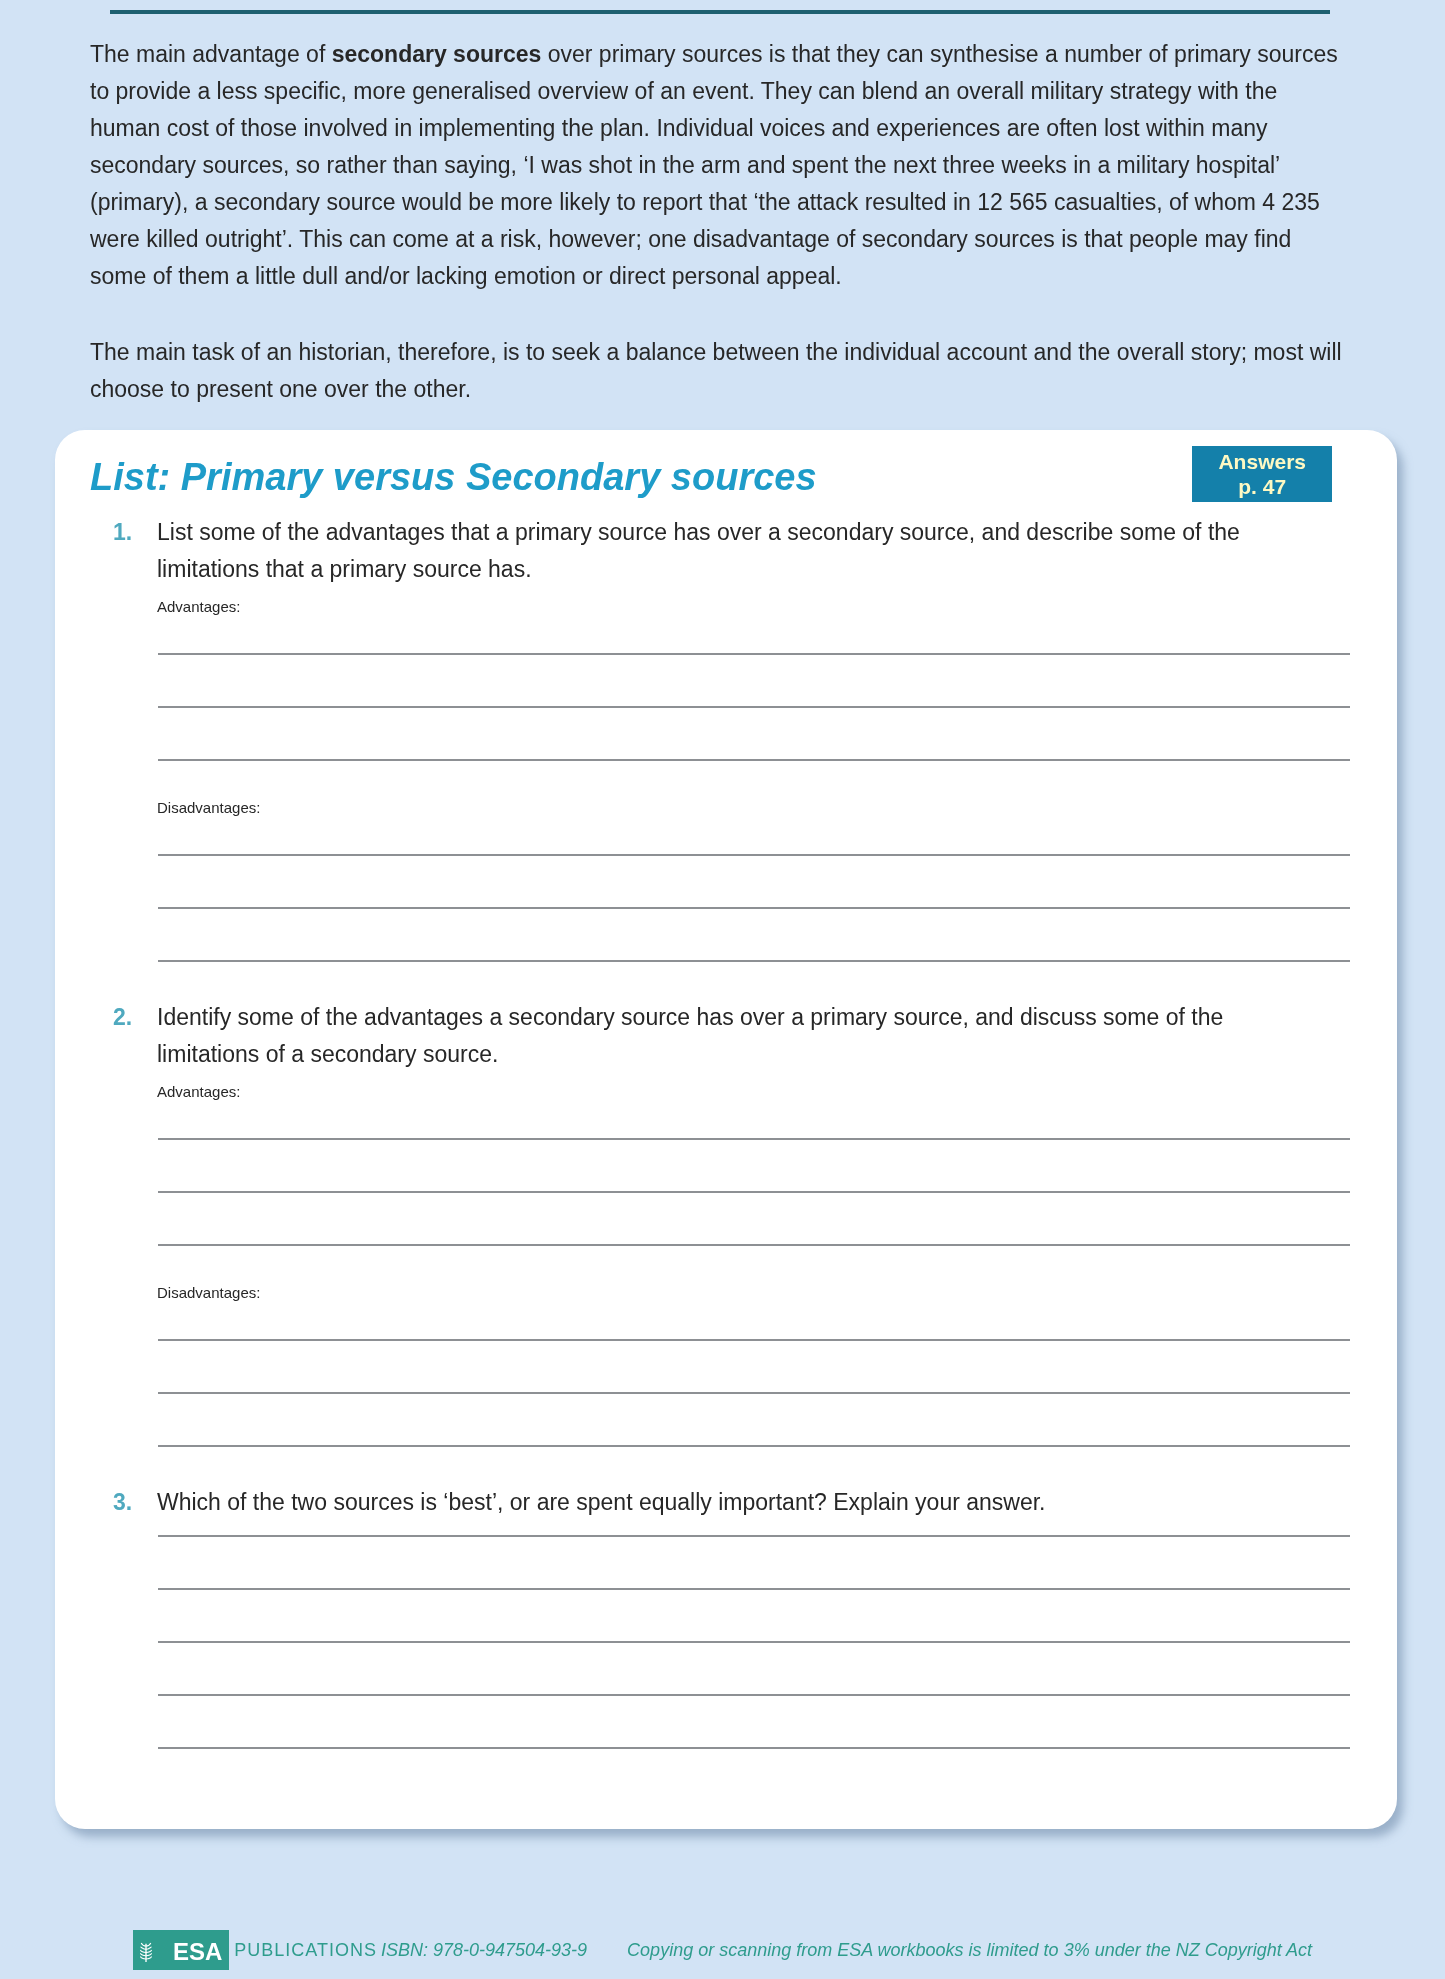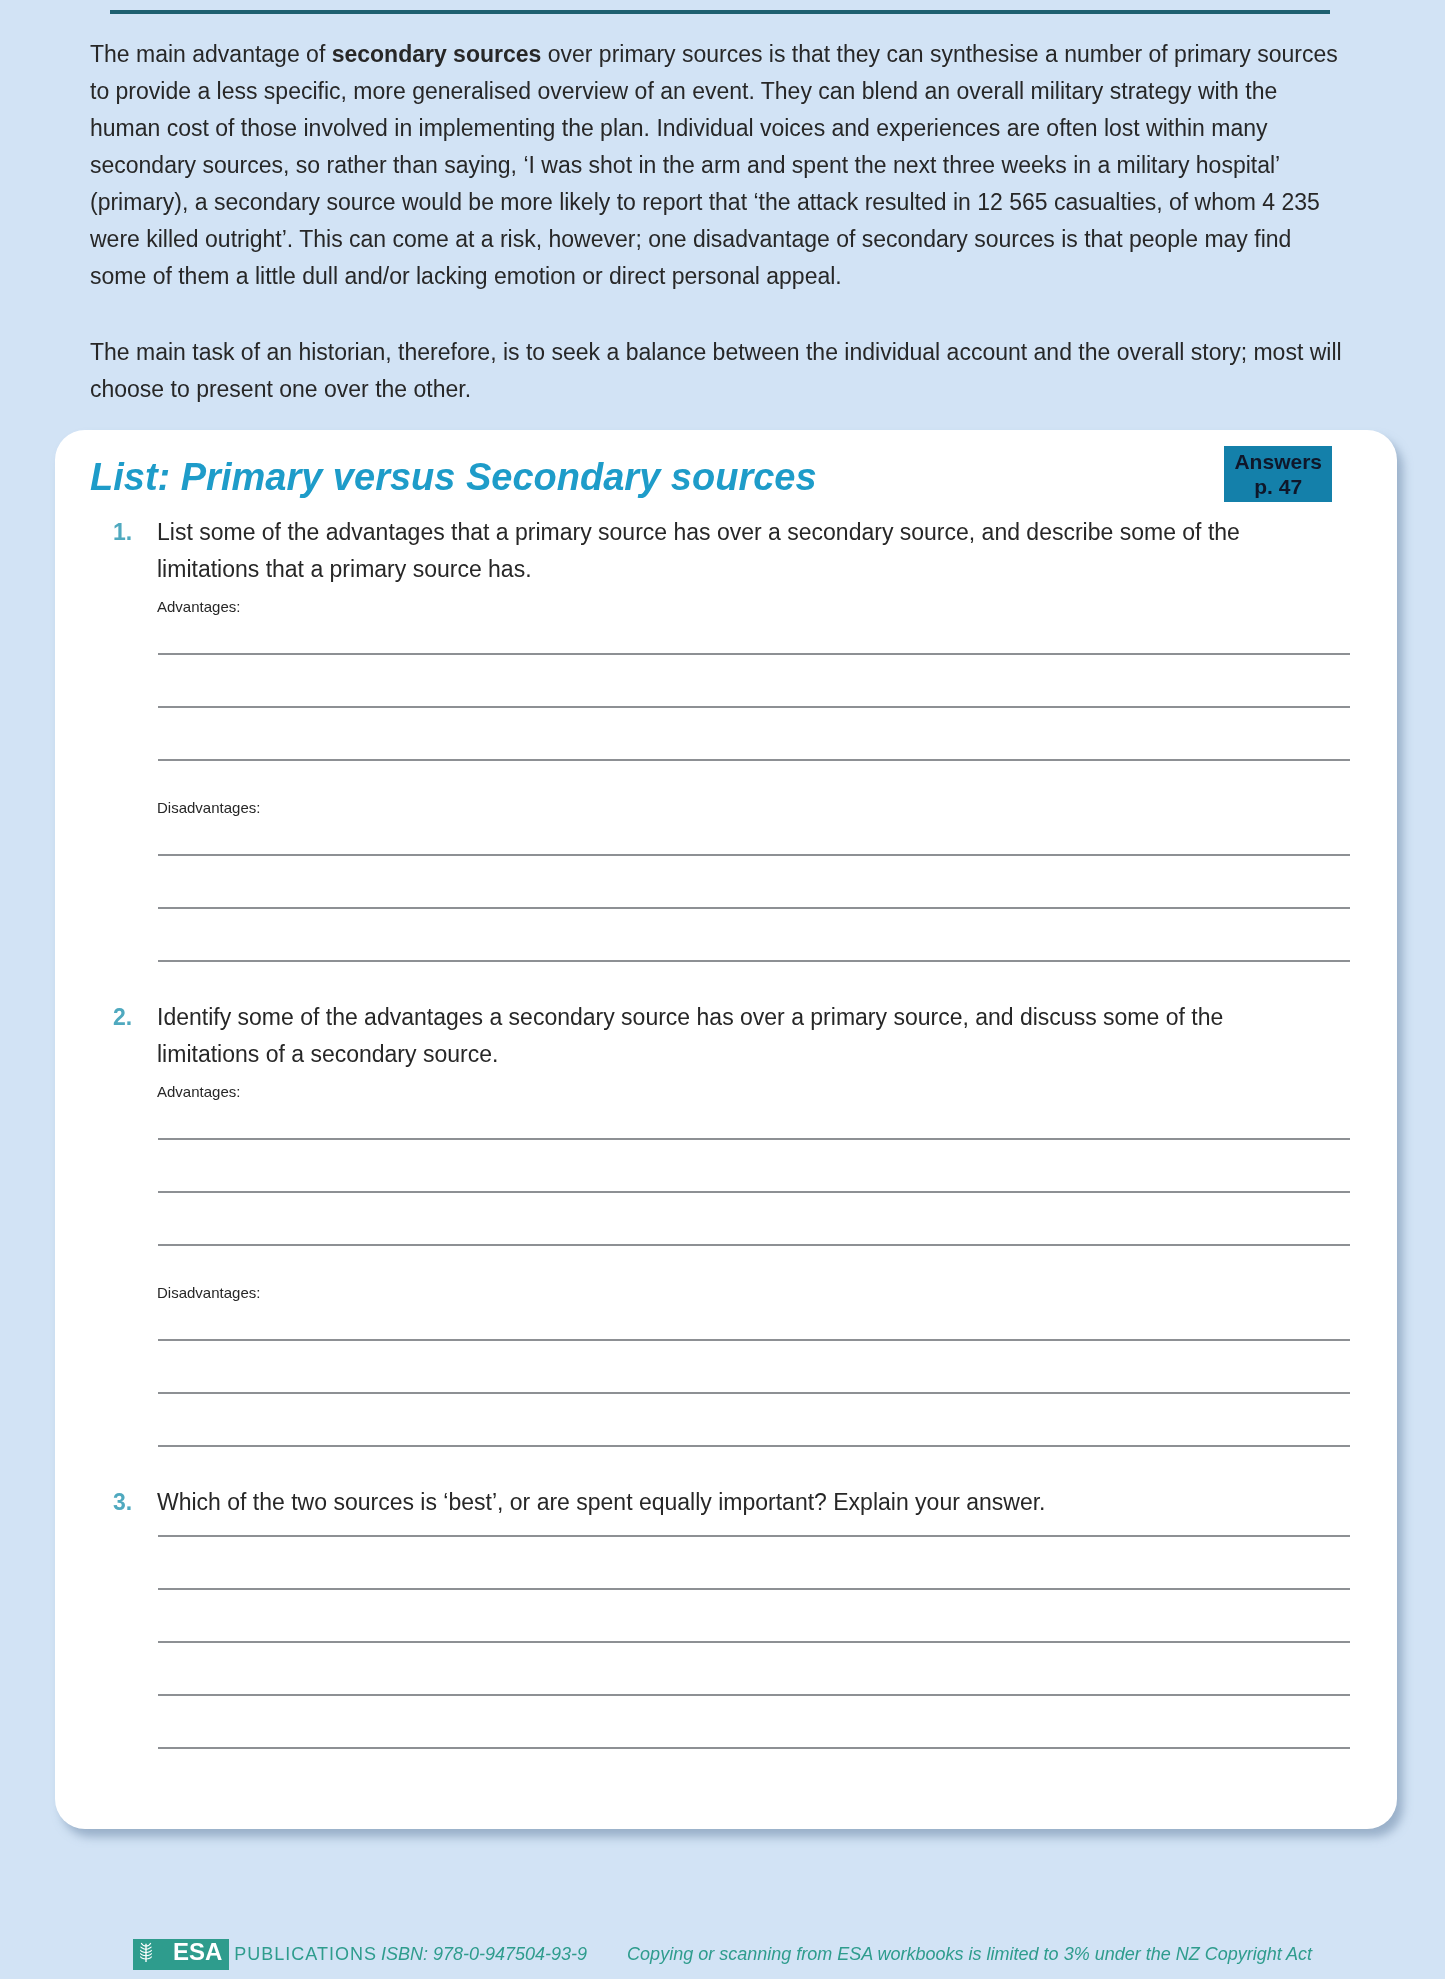--- a/index.html
+++ b/index.html
@@ -41,22 +41,22 @@
     padding:16px 40px 0 35px;
     box-shadow:6px 8px 10px rgba(108,134,166,0.55);
     overflow:hidden;
   }
   .card-head{display:flex;justify-content:space-between;align-items:flex-start;}
   .recap-title{
     margin:8px 0 0 0;font-size:38px;line-height:46px;
     font-weight:bold;font-style:italic;color:var(--accent-cyan);
   }
   .answers-badge{
-    margin-right:25px;min-width:84px;padding:3px 10px;
-    background:var(--badge-bg);color:#0f172a;text-align:center;
+    margin-right:25px;min-width:84px;padding:3px 26px;
+    background:var(--badge-bg);color:#fef9c3;text-align:center;
     font-weight:bold;font-size:21px;line-height:25px;
   }
   .answers-badge span{display:block;}
   
   #questions .question:first-child{margin-top:12px;}
   .question{margin-top:37px;}
   .q-row{display:flex;margin-left:23px;font-size:23px;line-height:37px;}
   .q-num{flex:0 0 44px;color:var(--num-cyan);font-weight:bold;}
   .q-text{flex:1;padding-right:30px;}
   .q-section{margin-top:32px;}
@@ -71,21 +71,21 @@
   .line-group.after-question .write-line:first-child{height:16px;}
   
   .footer{
     position:absolute;left:0;right:0;bottom:9px;
     display:flex;justify-content:center;align-items:center;
     color:var(--footer-green);font-size:18px;white-space:nowrap;
   }
   .esa-logo{
     display:inline-flex;align-items:center;gap:19px;
     background:var(--footer-green);color:#ffffff;
-    padding:0 7px 5px 5px;font-weight:bold;font-size:24px;line-height:26px;
+    padding:9px 7px 5px 5px;font-weight:bold;font-size:24px;line-height:26px;
   }
   .pub-label{margin-left:5px;letter-spacing:1px;}
   .isbn-text{margin-left:4px;font-style:italic;}
   .copyright-text{margin-left:40px;font-style:italic;}
 </style>
 </head>
 <body>
 
 <div class="page">
 

